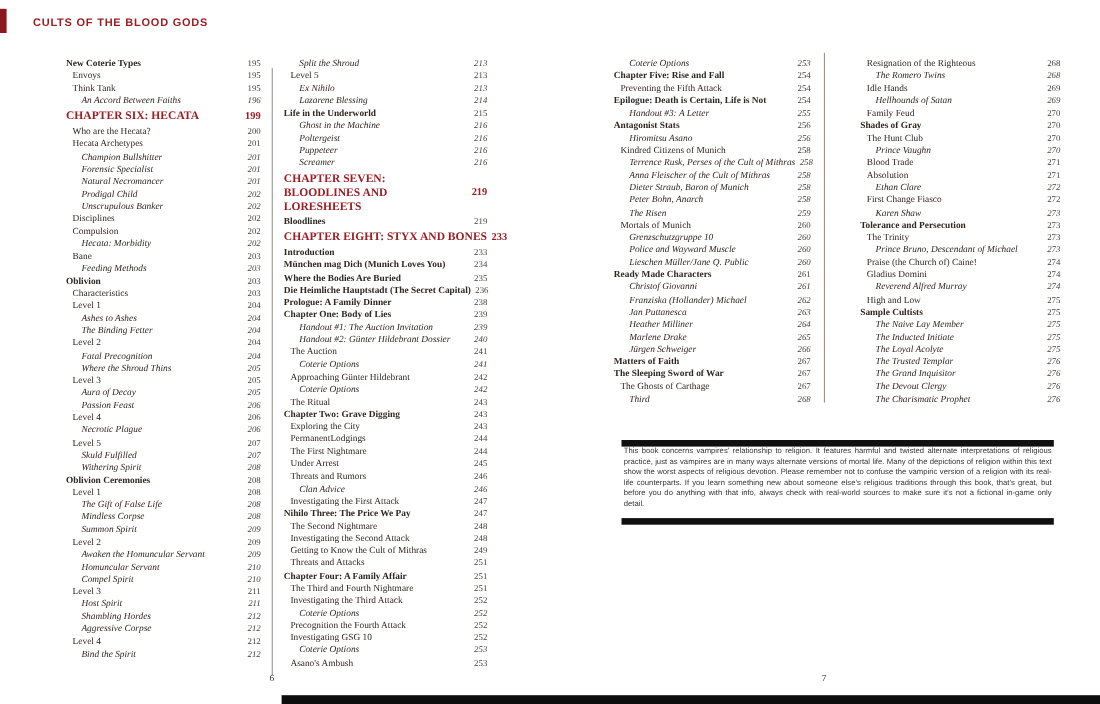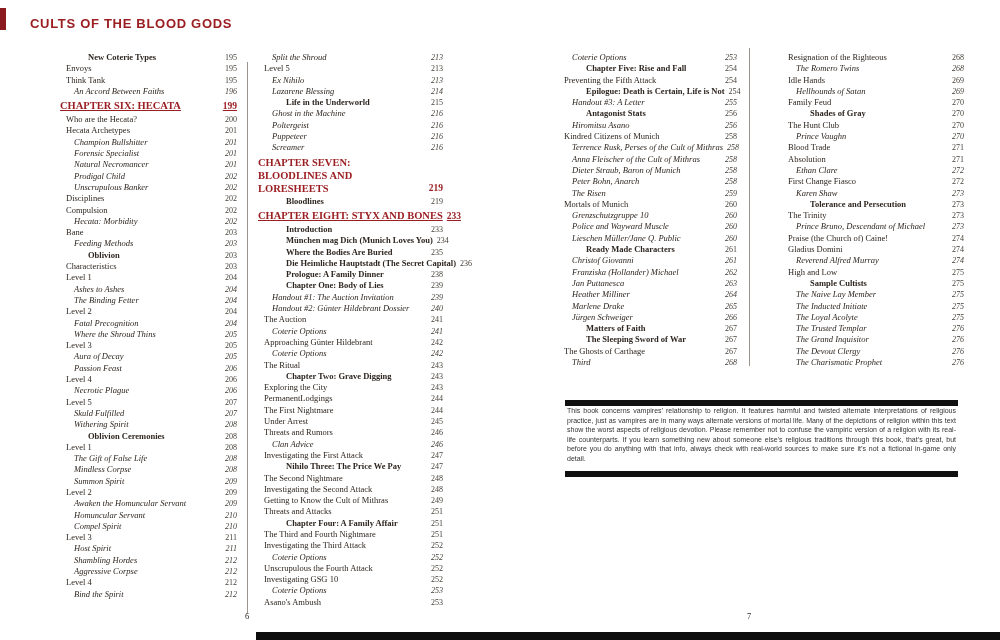--- a/index.html
+++ b/index.html
@@ -1,45 +1,45 @@
 <!DOCTYPE html>
 <html><head>
 <meta charset="utf-8">
 <style>
   html,body{margin:0;padding:0;}
   body{width:1000px;height:640px;position:relative;background:#ffffff;overflow:hidden;
        font-family:"Liberation Serif",serif;}
   .book-header{position:absolute;left:30px;top:16px;font-family:"Liberation Sans",sans-serif;
-       font-weight:bold;font-size:13px;letter-spacing:.7px;color:#9b1e23;text-align:right;}
+       font-weight:bold;font-size:10px;letter-spacing:.7px;color:#9b1e23;text-align:right;}
   .edge-tab{position:absolute;left:0;top:8px;width:6px;height:22px;background:#8a1a1d;}
   .footer-bar{position:absolute;left:256px;top:632px;width:744px;height:8px;background:#0d0d0d;}
   .page-num{position:absolute;font-size:8.5px;color:#2e2620;}
   #pn-left{left:245px;top:611px;}
   #pn-right{left:747px;top:611px;}
   .divider{position:absolute;width:1px;background:#9a948c;}
   #divider-1{left:247px;top:62px;height:552px;}
   #divider-2{left:749px;top:48px;height:318px;}
   .toc-col{position:absolute;top:52px;}
   #col1{left:60px;width:177px;}
   #col2{left:258px;width:185px;}
   #col3{left:558px;width:179px;}
   #col4{left:782px;width:182px;}
   .row{display:flex;justify-content:space-between;align-items:baseline;
        line-height:11.3px;font-size:8.5px;color:#2e2620;}
   .row .t{white-space:nowrap;}
   .row .p{font-size:8px;color:#46403a;padding-left:4px;}
-  .s-bold .t{font-weight:bold;margin-left:28px;}
+  .s-bold .t{font-weight:bold;}
   .s-plain{padding-left:6px;}
   .s-italic{padding-left:14px;font-style:italic;}
   .s-italic .p{font-style:italic;}
-  .s-chapter{color:#9b1e23;font-weight:bold;font-size:10.5px;line-height:13px;margin:2px 0 1px;text-decoration:underline;}
+  .s-chapter{color:#9b1e23;font-weight:bold;font-size:10.5px;line-height:13px;margin:2px 0 1px;}
   .s-chapter .p{color:#9b1e23;font-size:9.5px;font-weight:bold;}
   .s-chapter2{color:#9b1e23;font-weight:bold;font-size:10.5px;line-height:13px;margin:2px 0 1px;
        display:block;}
-  .s-chapter2 .l2{display:flex;justify-content:space-between;align-items:flex-end;}
+  .s-chapter2 .l2{display:flex;justify-content:space-between;align-items:flex-start;}
   .s-chapter2 .p{color:#9b1e23;font-size:9.5px;font-weight:bold;padding-left:4px;}
   .sidebar{position:absolute;left:565px;top:400px;width:393px;font-family:"Liberation Sans",sans-serif;}
   .sidebar .bar{height:6px;background:#101010;}
   .sidebar .title{margin:9px 2px 4px 2px;font-weight:bold;font-size:8px;letter-spacing:1px;color:#141414;}
   .sidebar .body{margin:0 2px;font-size:7px;line-height:9.6px;color:#333333;text-align:justify;}
   .sidebar .bar-bottom{margin-top:7px;}
 </style>
 </head>
 <body>
 
@@ -406,21 +406,21 @@
     </div>
     <div class="row s-plain">
       <span class="t">Investigating the Third Attack</span>
       <span class="p">252</span>
     </div>
     <div class="row s-italic">
       <span class="t">Coterie Options</span>
       <span class="p">252</span>
     </div>
     <div class="row s-plain">
-      <span class="t">Unscrupulous the Fourth Attack</span>
+      <span class="t">Precognition the Fourth Attack</span>
       <span class="p">252</span>
     </div>
     <div class="row s-plain">
       <span class="t">Investigating GSG 10</span>
       <span class="p">252</span>
     </div>
     <div class="row s-italic">
       <span class="t">Coterie Options</span>
       <span class="p">253</span>
     </div>

